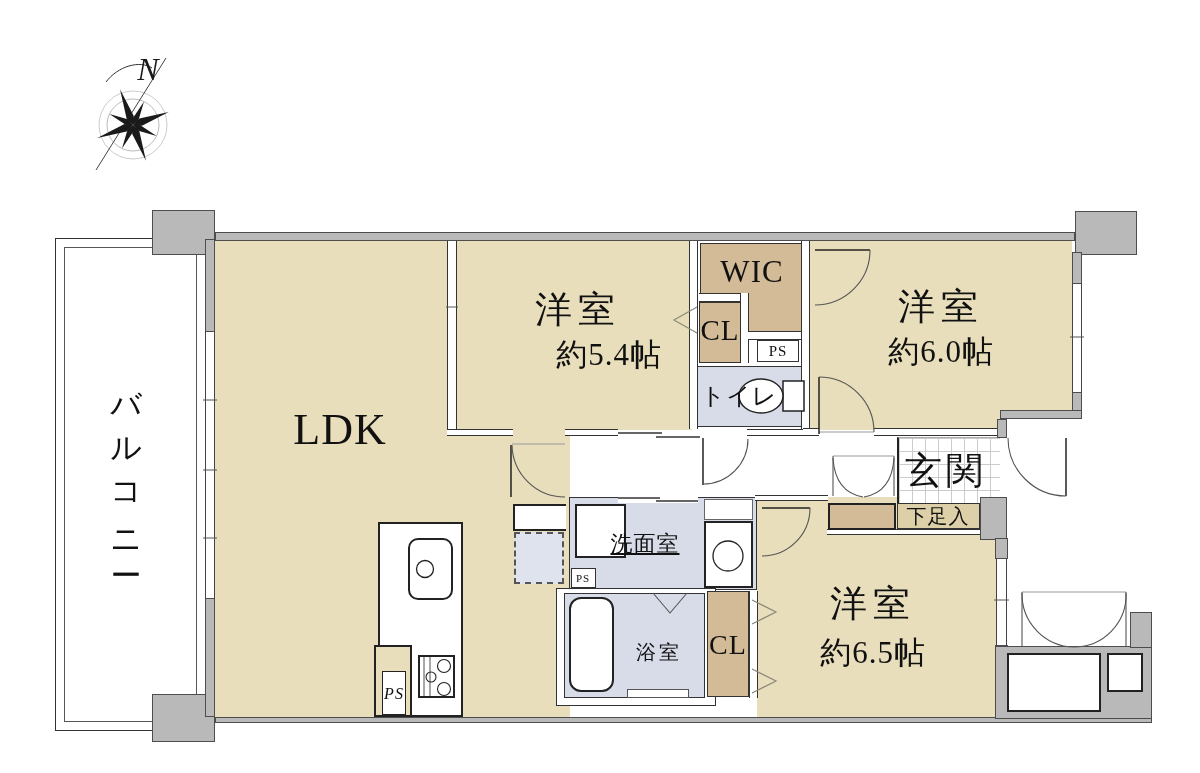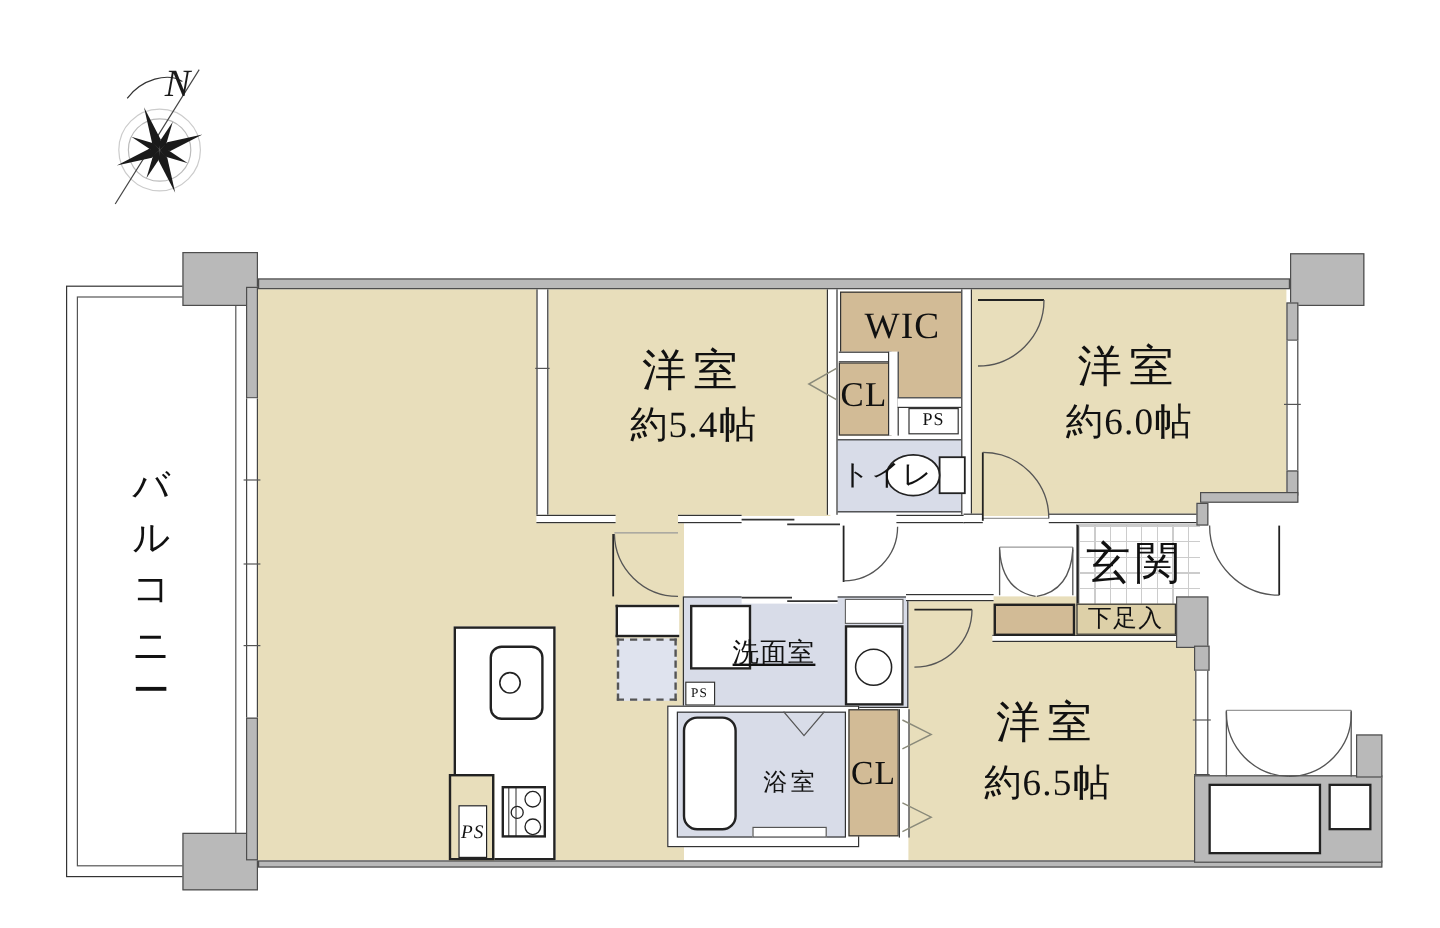--- a/index.html
+++ b/index.html
@@ -196,22 +196,23 @@
       <circle cx="425" cy="569" r="8.5" stroke-width="1.3"></circle>
       <line x1="424" y1="656" x2="424" y2="697" stroke-width="0.8"></line>
       <line x1="430" y1="656" x2="430" y2="697" stroke-width="0.8"></line>
       <circle cx="444" cy="666" r="6.5" stroke-width="1.1"></circle>
       <circle cx="431" cy="677" r="5" stroke-width="1.1"></circle>
       <circle cx="444" cy="689" r="6.5" stroke-width="1.1"></circle>
       <circle cx="728" cy="556" r="15" stroke-width="1.3"></circle>
     </g>
   </svg>
 
+  <div class="lbl" style="left:340px;top:430px;font-size:44px;">LDK</div>
   <div class="lbl" style="left:578px;top:309px;font-size:37px;letter-spacing:6px;">洋室</div>
-  <div class="lbl" style="left:578px;top:354px;font-size:31px;">約5.4帖</div>
+  <div class="lbl" style="left:609px;top:354px;font-size:31px;">約5.4帖</div>
   <div class="lbl" style="left:941px;top:306px;font-size:37px;letter-spacing:6px;">洋室</div>
   <div class="lbl" style="left:941px;top:351px;font-size:31px;">約6.0帖</div>
   <div class="lbl" style="left:873px;top:603px;font-size:37px;letter-spacing:6px;">洋室</div>
   <div class="lbl" style="left:873px;top:652px;font-size:31px;text-align:center;">約6.5帖</div>
   <div class="lbl" style="left:752px;top:271px;font-size:31px;">WIC</div>
   <div class="lbl" style="left:720px;top:330px;font-size:29px;">CL</div>
   <div class="lbl" style="left:728px;top:645px;font-size:28px;">CL</div>
   <div class="lbl" style="left:739px;top:396px;font-size:24px;">トイレ</div>
   <div class="lbl" style="left:645px;top:544px;font-size:22px;text-decoration:underline;">洗面室</div>
   <div class="lbl" style="left:659px;top:652px;font-size:20px;letter-spacing:3px;">浴室</div>

